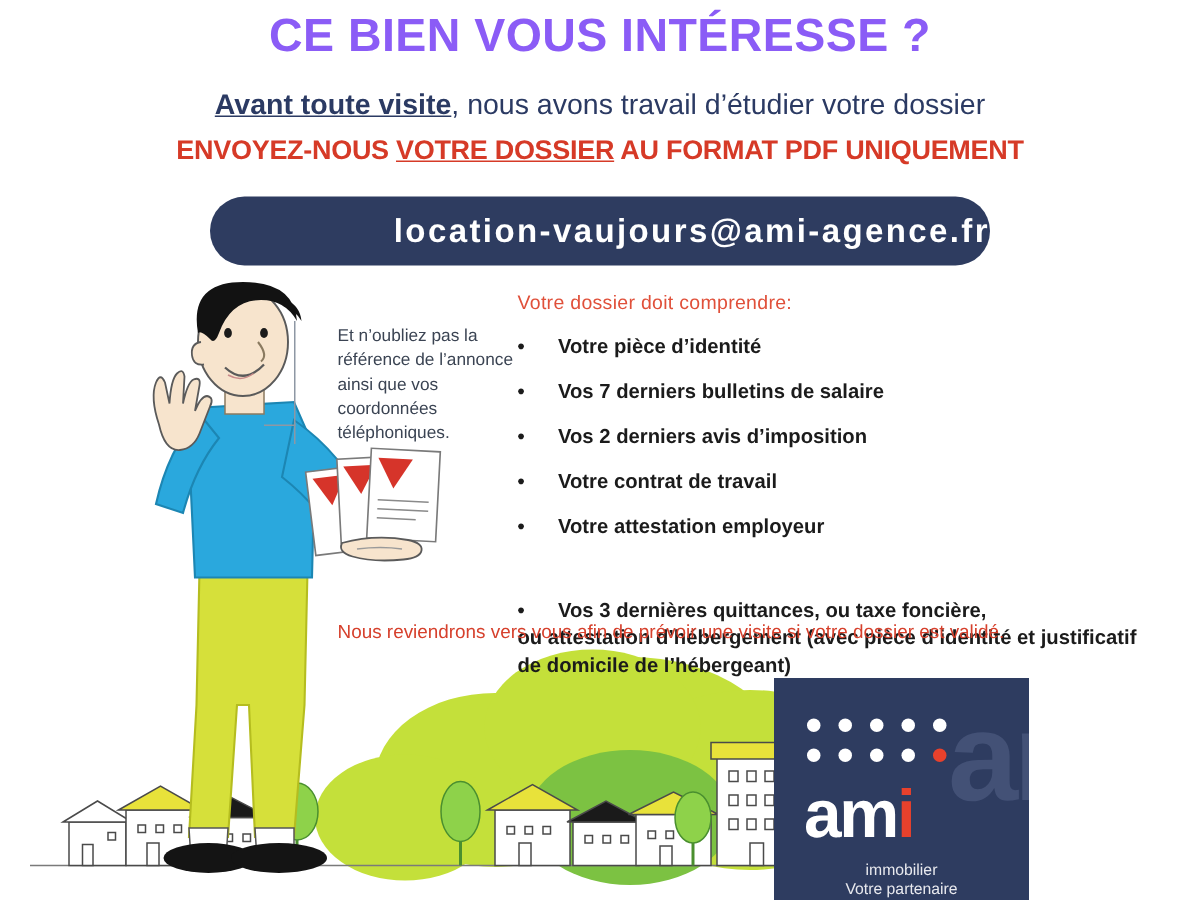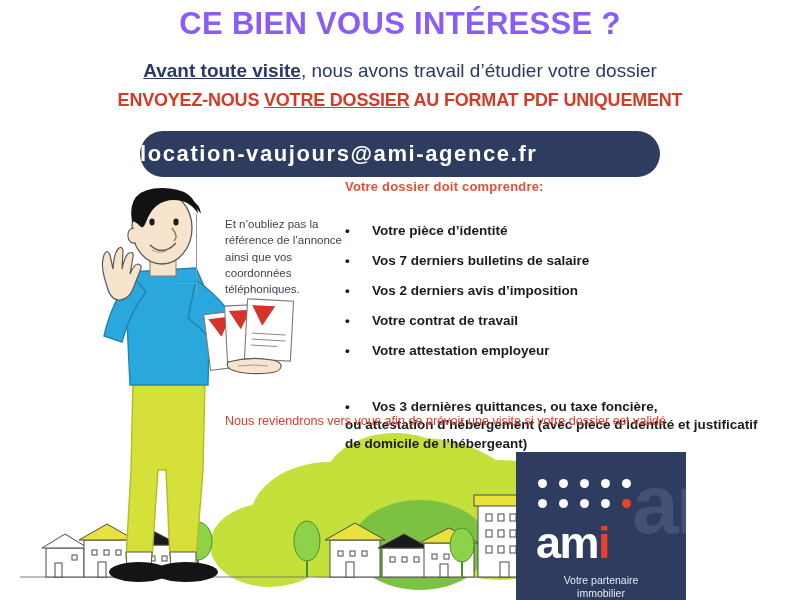--- a/index.html
+++ b/index.html
@@ -25,31 +25,31 @@
     position:absolute;left:0;top:90px;width:800px;text-align:center;
     font-size:18px;font-weight:bold;color:#d63a27;letter-spacing:-.2px;
     white-space:nowrap;
   }
   .redline .u{text-decoration:underline;}
 
   
   .pill{
     position:absolute;left:140px;top:131px;width:520px;height:46px;
     background:#2e3c60;border-radius:24px;
-    display:flex;align-items:center;justify-content:flex-start;
+    display:flex;align-items:center;justify-content:flex-end;
   }
   .pill-text{
     color:#ffffff;font-size:22px;font-weight:bold;letter-spacing:1.6px;
     white-space:nowrap;
   }
 
   
   .doc-head{
-    position:absolute;left:345px;top:179px;
-    font-size:13px;font-weight:bold;color:#e0503a;letter-spacing:.2px;
+    position:absolute;left:345px;top:194px;
+    font-size:13px;font-weight:normal;color:#e0503a;letter-spacing:.2px;
     white-space:nowrap;
   }
   .bullets{position:absolute;left:345px;top:222px;width:420px;}
   .bullet{
     position:relative;font-size:13.5px;font-weight:bold;color:#1b1b1b;
     margin-bottom:12px;line-height:1.34;
   }
   .bullet .dot{
     position:absolute;left:0;top:0;font-size:13.5px;color:#1b1b1b;
   }
@@ -324,18 +324,18 @@
       <div class="drow">
         <span class="d"></span>
         <span class="d"></span>
         <span class="d"></span>
         <span class="d"></span>
         <span class="d red"></span>
       </div>
     </div>
     <div class="logo-word"><span>am</span><span class="i">i</span></div>
     <div class="logo-tag">
+      <div>immobilier</div>
       <div>Votre partenaire</div>
-      <div>immobilier</div>
     </div>
   </div>
 
 </div>
 
 </body></html>

